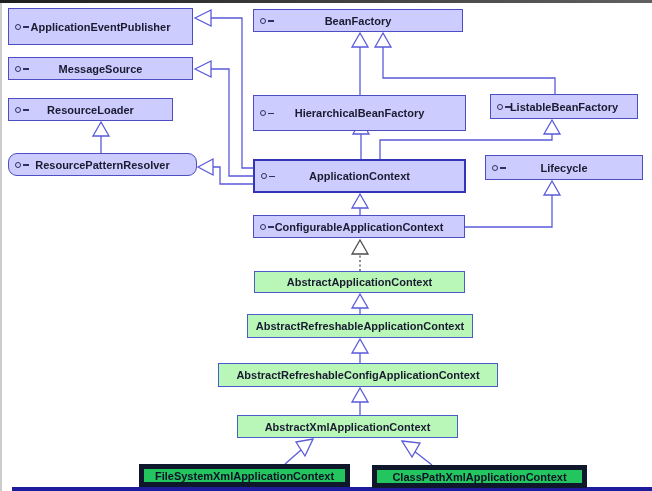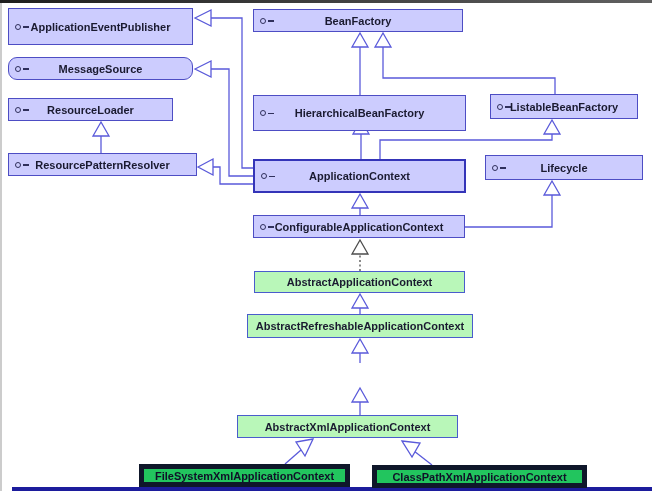--- a/index.html
+++ b/index.html
@@ -81,37 +81,37 @@
   <div class="bottom-bar"></div>
   <div class="left-edge"></div>
 <div class="node interface" style="left: 8px; top: 8px; width: 185px; height: 37px;">
       <span class="lollipop"></span>
       <span class="label">ApplicationEventPublisher</span>
     </div>
     <div class="node interface" style="left: 253px; top: 9px; width: 210px; height: 23px;">
       <span class="lollipop"></span>
       <span class="label">BeanFactory</span>
     </div>
-    <div class="node interface" style="left: 8px; top: 57px; width: 185px; height: 23px; border-radius: 9px;">
+    <div class="node interface" style="left: 8px; top: 57px; width: 185px; height: 23px;">
       <span class="lollipop"></span>
       <span class="label">MessageSource</span>
     </div>
     <div class="node interface" style="left: 8px; top: 98px; width: 165px; height: 23px;">
       <span class="lollipop"></span>
       <span class="label">ResourceLoader</span>
     </div>
     <div class="node interface" style="left: 253px; top: 95px; width: 213px; height: 36px;">
       <span class="lollipop"></span>
       <span class="label">HierarchicalBeanFactory</span>
     </div>
     <div class="node interface" style="left: 490px; top: 94px; width: 148px; height: 25px;">
       <span class="lollipop"></span>
       <span class="label">ListableBeanFactory</span>
     </div>
-    <div class="node interface" style="left: 8px; top: 153px; width: 189px; height: 23px;">
+    <div class="node interface" style="left: 8px; top: 153px; width: 189px; height: 23px; border-radius: 9px;">
       <span class="lollipop"></span>
       <span class="label">ResourcePatternResolver</span>
     </div>
     <div class="node interface emphasis" style="left: 253px; top: 159px; width: 213px; height: 34px;">
       <span class="lollipop"></span>
       <span class="label">ApplicationContext</span>
     </div>
     <div class="node interface" style="left: 485px; top: 155px; width: 158px; height: 25px;">
       <span class="lollipop"></span>
       <span class="label">Lifecycle</span>
@@ -119,20 +119,23 @@
     <div class="node interface" style="left: 253px; top: 215px; width: 212px; height: 23px;">
       <span class="lollipop"></span>
       <span class="label">ConfigurableApplicationContext</span>
     </div>
     <div class="node abstract" style="left: 254px; top: 271px; width: 211px; height: 22px;">
       <span class="label">AbstractApplicationContext</span>
     </div>
     <div class="node abstract" style="left: 247px; top: 314px; width: 226px; height: 24px;">
       <span class="label">AbstractRefreshableApplicationContext</span>
     </div>
+    <div class="node abstract" style="left: 218px; top: 363px; width: 280px; height: 24px;">
+      <span class="label">AbstractRefreshableConfigApplicationContext</span>
+    </div>
     <div class="node abstract" style="left: 237px; top: 415px; width: 221px; height: 23px;">
       <span class="label">AbstractXmlApplicationContext</span>
     </div>
     <div class="node concrete" style="left: 139px; top: 464px; width: 211px; height: 23px;">
       <span class="label">FileSystemXmlApplicationContext</span>
     </div>
     <div class="node concrete" style="left: 372px; top: 465px; width: 215px; height: 23px;">
       <span class="label">ClassPathXmlApplicationContext</span>
     </div>
   </div>

